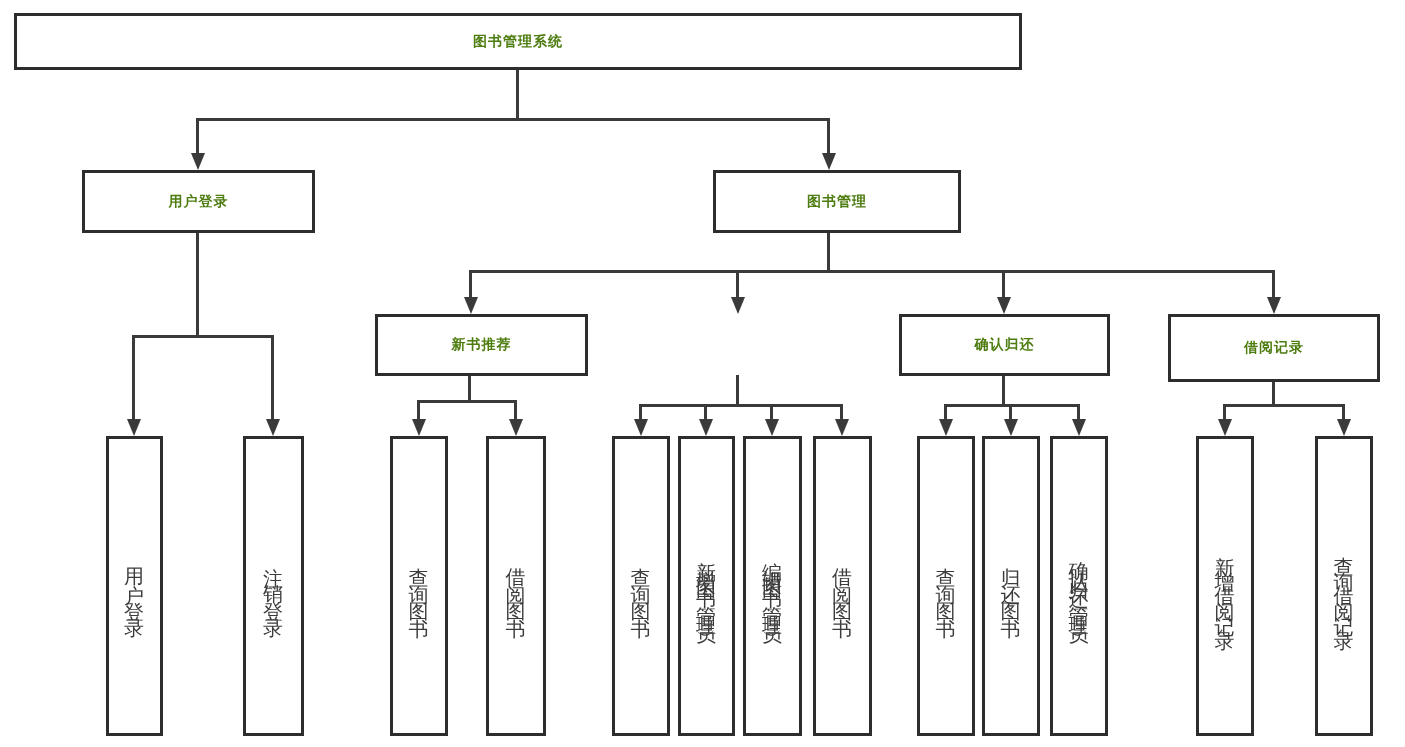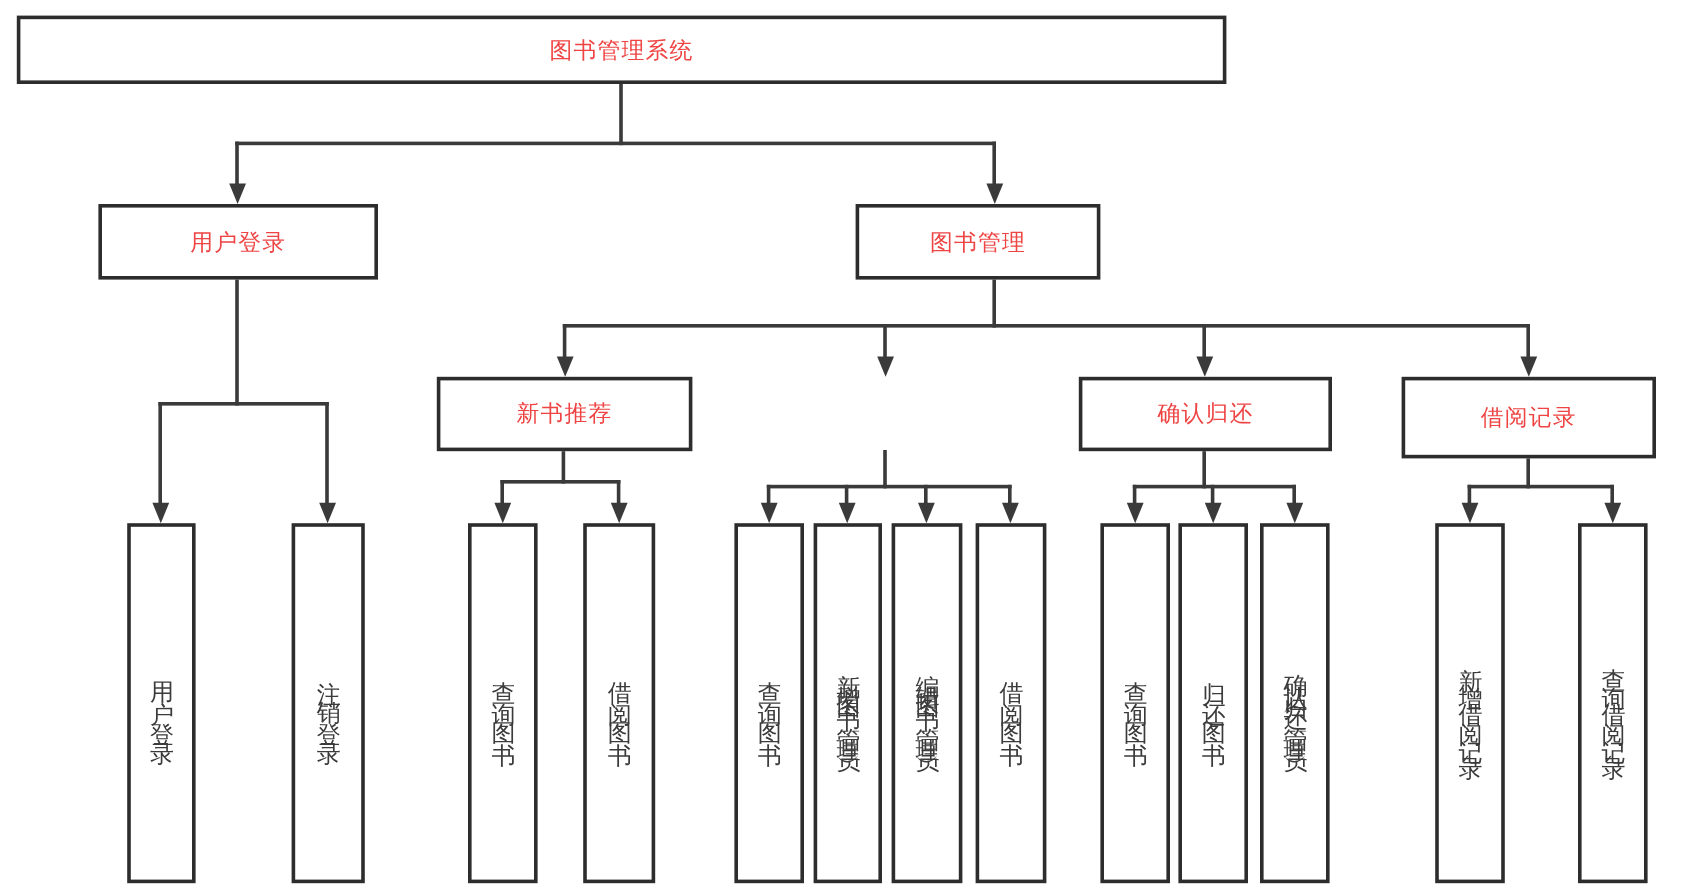--- a/index.html
+++ b/index.html
@@ -4,21 +4,21 @@
 <style>
   html,body{margin:0;padding:0;background:#ffffff;}
   .stage{
     position:relative;width:1405px;height:747px;background:#ffffff;overflow:hidden;
     font-family:"Liberation Sans","DejaVu Sans",sans-serif;color:#3b3b3b;
   }
   .node{
     position:absolute;box-sizing:border-box;background:#ffffff;
     border:3px solid #2d2d2d;display:flex;align-items:center;justify-content:center;
   }
-  .hlabel{font-size:19px;letter-spacing:1px;color:#ef4444;white-space:nowrap;}
+  .hlabel{font-size:14px;letter-spacing:1px;color:#4d7c0f;white-space:nowrap;font-weight:bold;}
   .leaf{align-items:center;justify-content:center;}
   .vlabel{
     writing-mode:vertical-rl;text-orientation:mixed;
     font-size:20px;color:#3b3b3b;line-height:1;white-space:nowrap;
   }
   .ls-short{letter-spacing:17px;}
   .ls-mid{letter-spacing:15px;}
   .ls-long{letter-spacing:9px;}
   .line{position:absolute;background:#3a3a3a;}
   .arrow{
@@ -95,25 +95,25 @@
   <div class="arrow" style="left:1218px;top:419px;"></div>
   <div class="arrow" style="left:1337px;top:419px;"></div>
 
   <div class="node" style="left:14px;top:13px;width:1008px;height:57px;">
     <span class="hlabel">图书管理系统</span>
   </div>
 
   <div class="node" style="left:82px;top:170px;width:233px;height:63px;">
     <span class="hlabel">用户登录</span>
   </div>
-  <div class="node" style="left:713px;top:170px;width:204px;height:63px;">
+  <div class="node" style="left:713px;top:170px;width:248px;height:63px;">
     <span class="hlabel">图书管理</span>
   </div>
 
-  <div class="node" style="left:364px;top:314px;width:213px;height:62px;">
+  <div class="node" style="left:375px;top:314px;width:213px;height:62px;">
     <span class="hlabel">新书推荐</span>
   </div>
   <div class="node" style="left:899px;top:314px;width:211px;height:62px;">
     <span class="hlabel">确认归还</span>
   </div>
   <div class="node" style="left:1168px;top:314px;width:212px;height:68px;">
     <span class="hlabel">借阅记录</span>
   </div>
 
   <div class="node leaf" style="left:106px;top:436px;width:57px;height:300px;">

